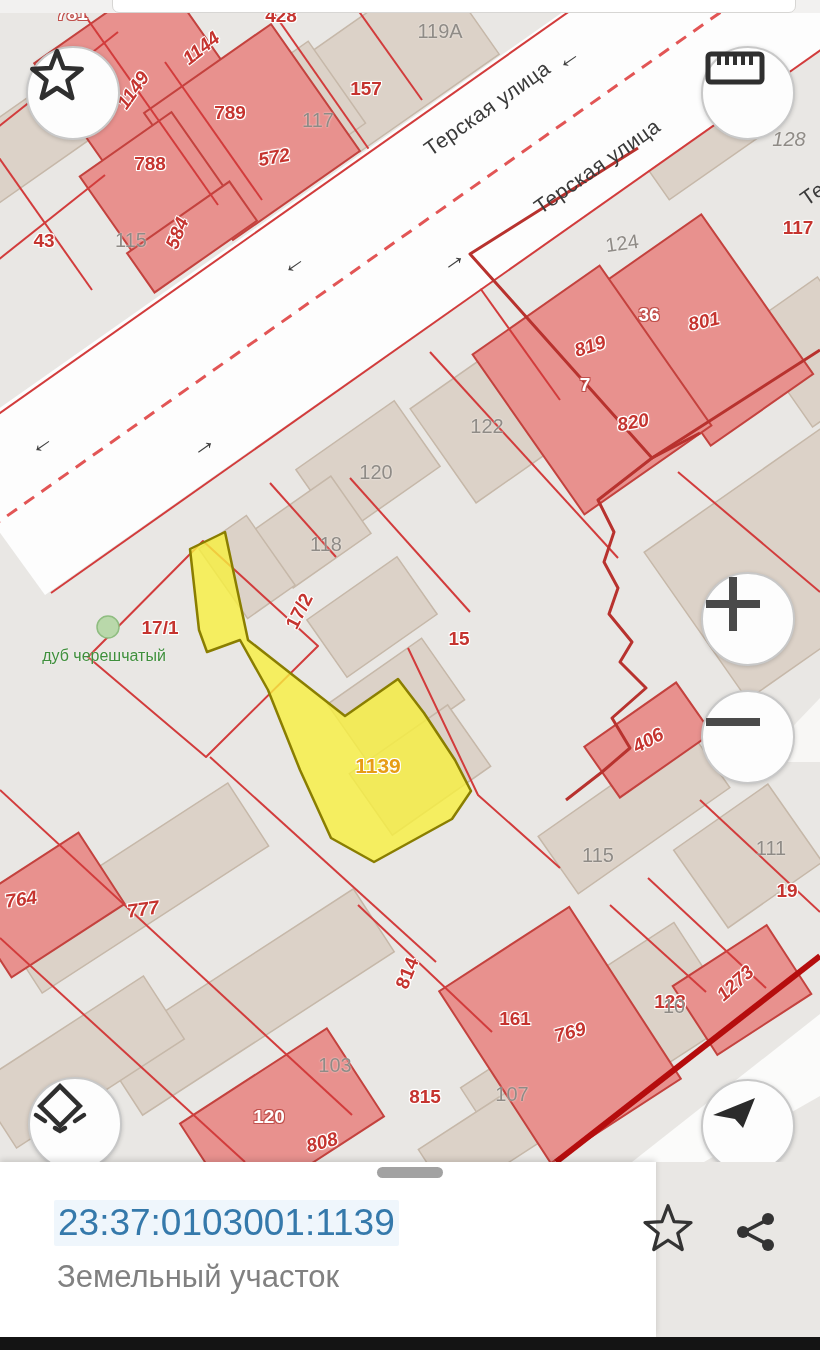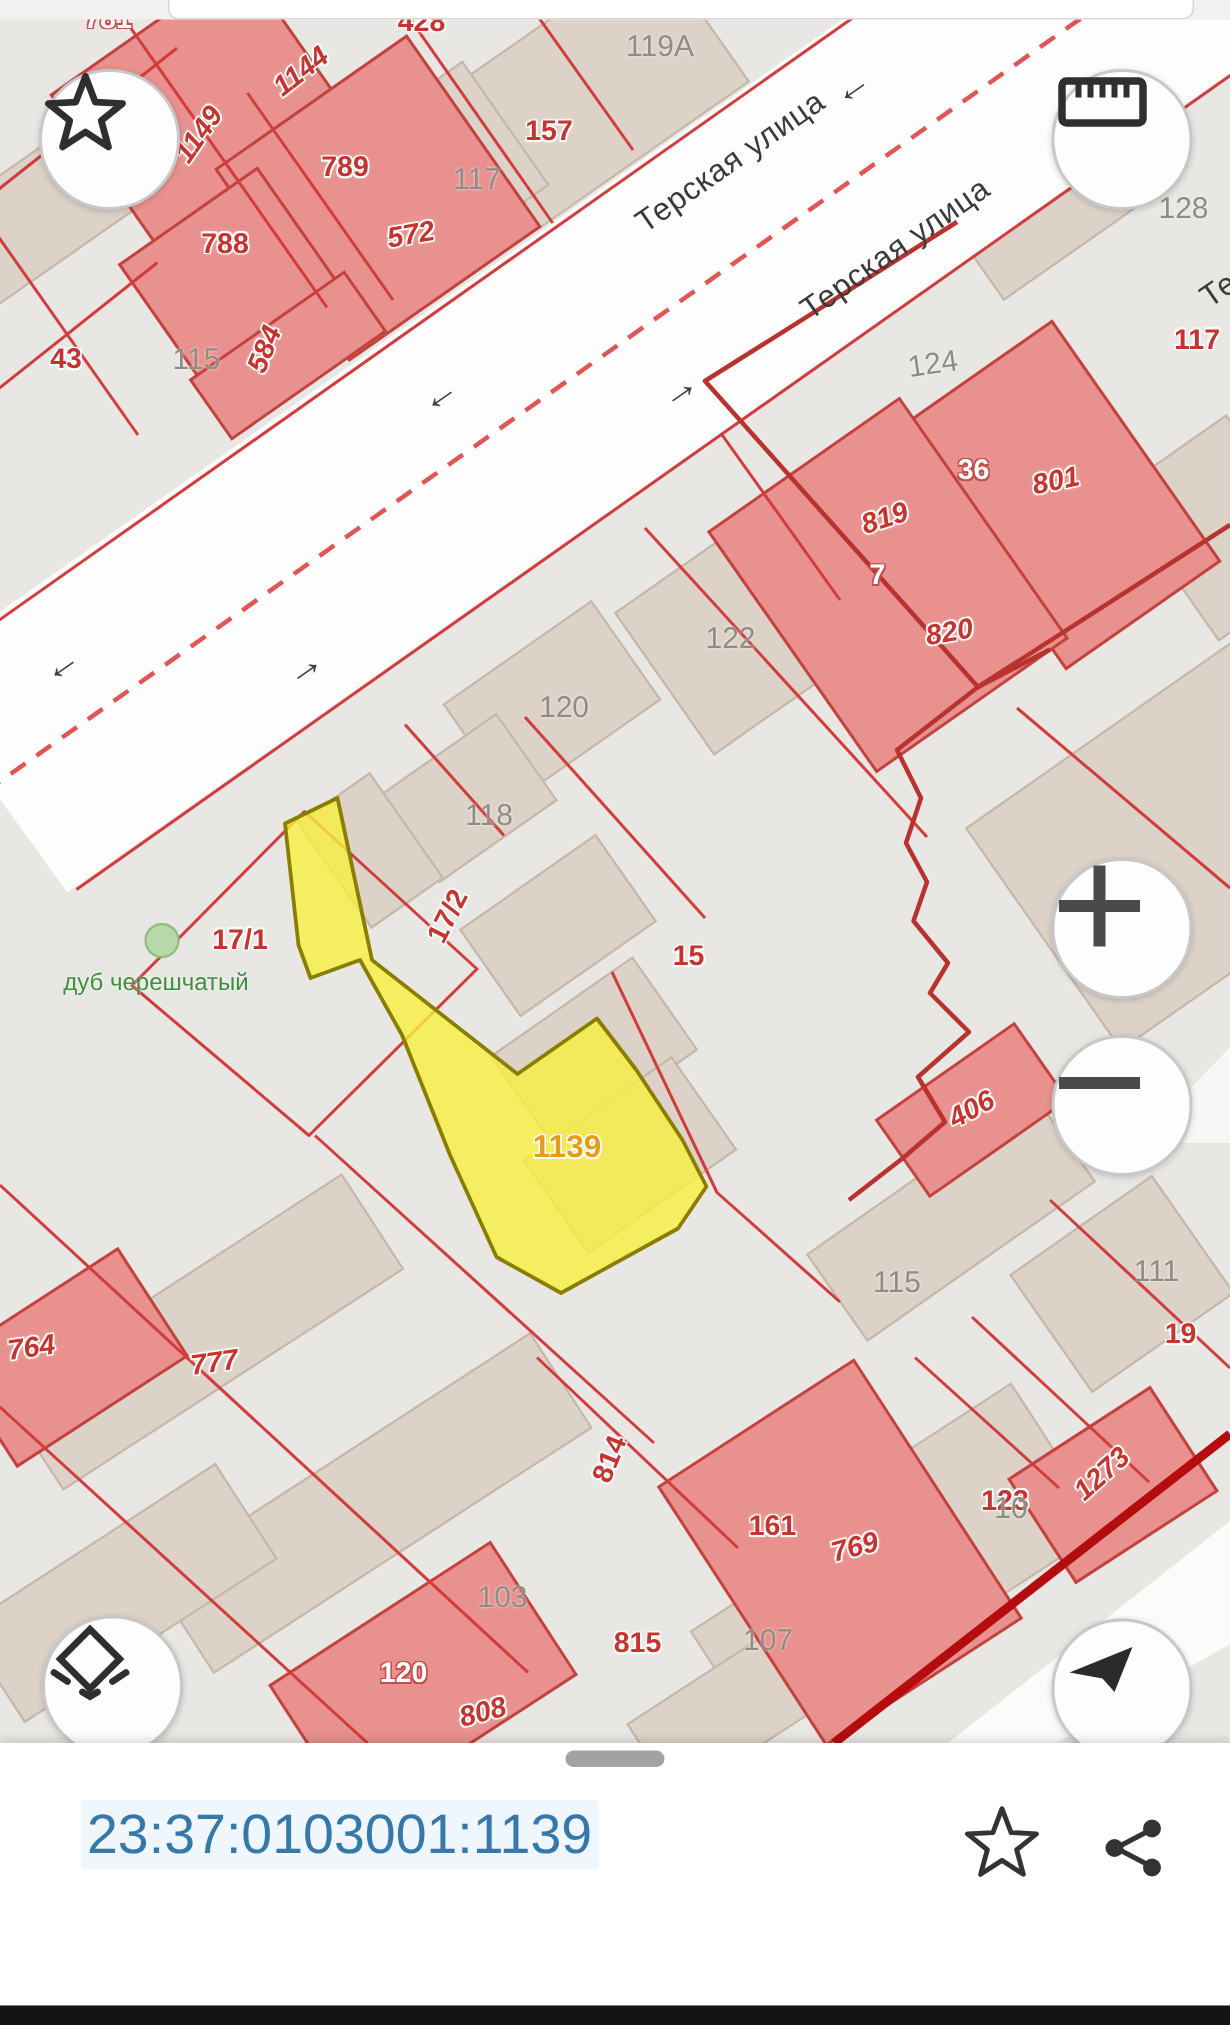--- a/index.html
+++ b/index.html
@@ -25,21 +25,21 @@
       text-shadow:-1px -1px 0 #fff,1px -1px 0 #fff,-1px 1px 0 #fff,1px 1px 0 #fff;}
   .gr{color:#3f8f3c;font-size:16px;text-shadow:0 0 2px #ffffffcc;}
   .st{color:#3a3a3a;font-size:21px;letter-spacing:.5px;}
   .arr{position:absolute;color:#3f3f3f;font-size:26px;font-weight:bold;line-height:1;
        transform:translate(-50%,-50%) rotate(-35deg);}
   
   .mbtn{position:absolute;width:90px;height:90px;border-radius:50%;background:#fdfdfd;
         border:2px solid #c8c8c8;box-shadow:0 1px 4px rgba(0,0,0,.18);
         display:flex;align-items:center;justify-content:center;z-index:20;}
   
-  .sheet{position:absolute;left:0;top:1162px;width:820px;height:175px;background:#fff;
+  .sheet{position:absolute;left:0;top:1162px;width:656px;height:175px;background:#fff;
          box-shadow:0 -2px 6px rgba(0,0,0,.15);z-index:40;}
   .handle{position:absolute;left:377px;top:5px;width:66px;height:11px;border-radius:6px;background:#a2a2a2;}
   .cad-num{position:absolute;left:54px;top:38px;font-size:37px;color:#3579ab;
            background:#eff6fc;padding:2px 4px;border-radius:2px;}
   .obj-type{position:absolute;left:57px;top:97px;font-size:31px;color:#818181;}
   .sheet-action{position:absolute;width:56px;height:56px;display:flex;align-items:center;justify-content:center;}
   .navbar{position:absolute;left:0;top:1337px;width:820px;height:13px;background:#141414;z-index:50;}
 </style>
 </head>
 <body>
@@ -153,21 +153,21 @@
         <span class="lbl gy" style="left: 318px; top: 120px; --r: 0deg;">117</span>
         <span class="lbl gy" style="left: 440px; top: 31px; --r: 0deg;">119A</span>
         <span class="lbl gy" style="left: 622px; top: 243px; --r: -8deg;">124</span>
         <span class="lbl wb" style="left: 649px; top: 314px; --r: 0deg;">36</span>
         <span class="lbl ri" style="left: 704px; top: 321px; --r: -12deg;">801</span>
         <span class="lbl ri" style="left: 590px; top: 346px; --r: -18deg;">819</span>
         <span class="lbl wb" style="left: 585px; top: 384px; --r: 0deg;">7</span>
         <span class="lbl ri" style="left: 633px; top: 422px; --r: -10deg;">820</span>
         <span class="lbl gy" style="left: 487px; top: 426px; --r: 0deg;">122</span>
         <span class="lbl rb" style="left: 798px; top: 227px; --r: 0deg;">117</span>
-        <span class="lbl gy" style="left: 789px; top: 139px; --r: 0deg;">128</span>
+        <span class="lbl gy" style="left: 789px; top: 139px; font-style: italic; --r: 0deg;">128</span>
         <span class="lbl gy" style="left: 376px; top: 472px; --r: 0deg;">120</span>
         <span class="lbl gy" style="left: 326px; top: 544px; --r: 0deg;">118</span>
         <span class="lbl rb" style="left: 160px; top: 627px; --r: 0deg;">17/1</span>
         <span class="lbl rb" style="left: 299px; top: 611px; --r: -63deg;">17/2</span>
         <span class="lbl gr" style="left: 104px; top: 656px; --r: 0deg;">дуб черешчатый</span>
         <span class="lbl rb" style="left: 459px; top: 638px; --r: 0deg;">15</span>
         <span class="lbl or" style="left: 378px; top: 765px; --r: 0deg;">1139</span>
         <span class="lbl ri" style="left: 648px; top: 740px; --r: -28deg;">406</span>
         <span class="lbl gy" style="left: 598px; top: 855px; --r: 0deg;">115</span>
         <span class="lbl gy" style="left: 771px; top: 848px; --r: 0deg;">111</span>
@@ -232,20 +232,21 @@
     <div class="mbtn" style="left:701px;top:1079px;">
       <svg width="60" height="60" viewBox="-30 -30 60 60">
         <polygon points="22,-13 -20,4 2,8 10,17" fill="#2b2b2b"></polygon>
       </svg>
     </div>
   </div>
 
   <div class="sheet">
     <div class="handle"></div>
     <div class="cad-num">23:37:0103001:1139</div>
+    <div class="obj-type">Земельный участок</div>
     <div class="sheet-action" style="left:640px;top:40px;">
       <svg width="54" height="54" viewBox="-29 -29 58 58">
         <polygon points="0,-26 6.5,-8.9 24.7,-8 10.5,3.4 15.3,21 0,11 -15.3,21 -10.5,3.4 -24.7,-8 -6.5,-8.9" fill="none" stroke="#333" stroke-width="3.5" stroke-linejoin="round"></polygon>
       </svg>
     </div>
     <div class="sheet-action" style="left:728px;top:42px;">
       <svg width="50" height="50" viewBox="-25 -25 50 50">
         <line x1="-12" y1="0" x2="11" y2="-12" stroke="#333" stroke-width="3.5"></line>
         <line x1="-12" y1="0" x2="11" y2="12" stroke="#333" stroke-width="3.5"></line>
         <circle cx="-13" cy="0" r="6" fill="#333"></circle>

